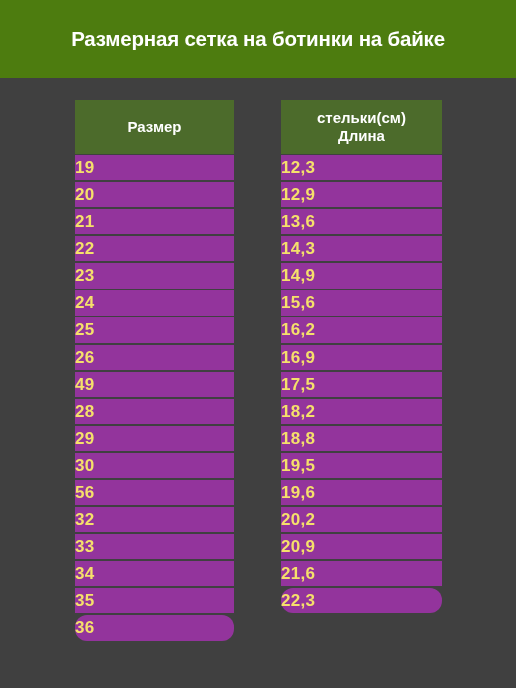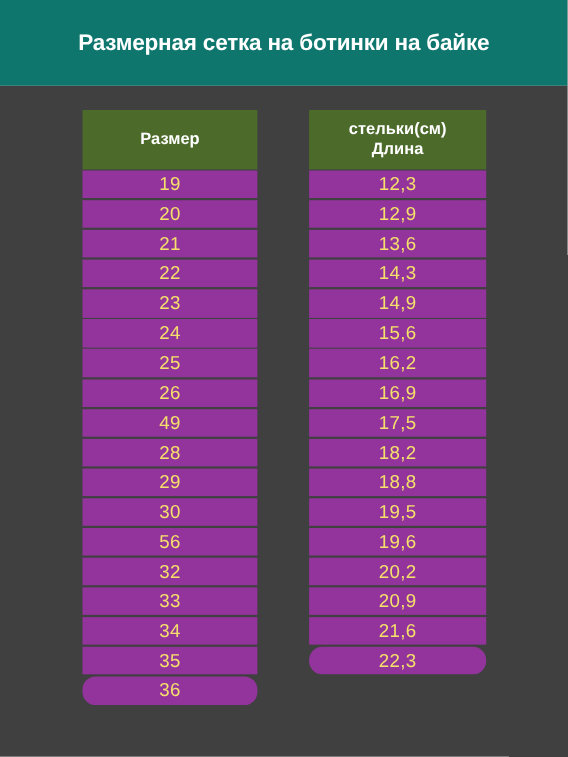--- a/index.html
+++ b/index.html
@@ -4,21 +4,21 @@
 <style>
   html, body { margin:0; padding:0; }
   body {
     width:516px; height:688px;
     background:#ffffff;
     font-family:"Liberation Sans", sans-serif;
     overflow:hidden;
   }
   .banner {
     width:516px; height:78px;
-    background:#0f766e;
+    background:#4d7c0f;
     display:flex; align-items:center; justify-content:center;
   }
   .banner-title {
     color:#ffffff;
     font-size:20.5px;
     font-weight:bold;
     letter-spacing:-0.2px;
     text-align:center;
     white-space:nowrap;
   }
@@ -48,22 +48,21 @@
     line-height:1.22;
     box-sizing:border-box;
     padding:0 4px;
   }
   .col-head span { display:block; }
   .cells { margin-top:1px; }
   .cell {
     background:#93349C;
     color:#F5E06B;
     font-size:17px;
-    font-weight:normal;
-    text-align:center;
+    font-weight:bold;
     height:25.2px;
     line-height:25.2px;
     margin-bottom:1.9px;
     letter-spacing:0.3px;
   }
   .cell:last-child { margin-bottom:0;border-radius:12px; }
 </style>
 </head>
 <body>
 

